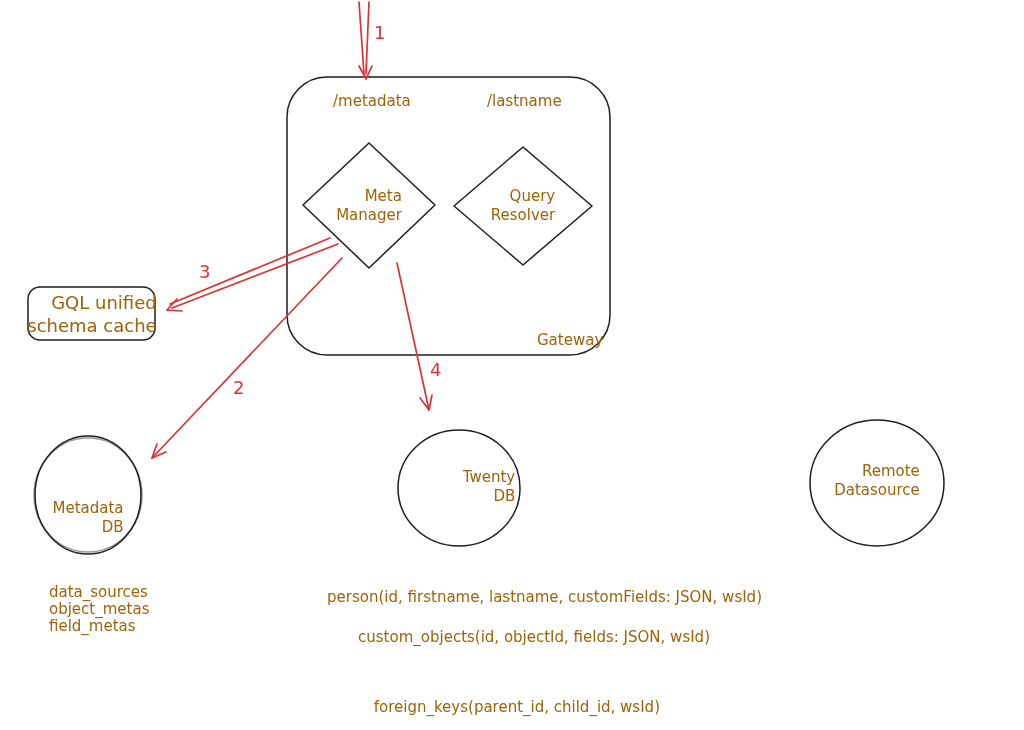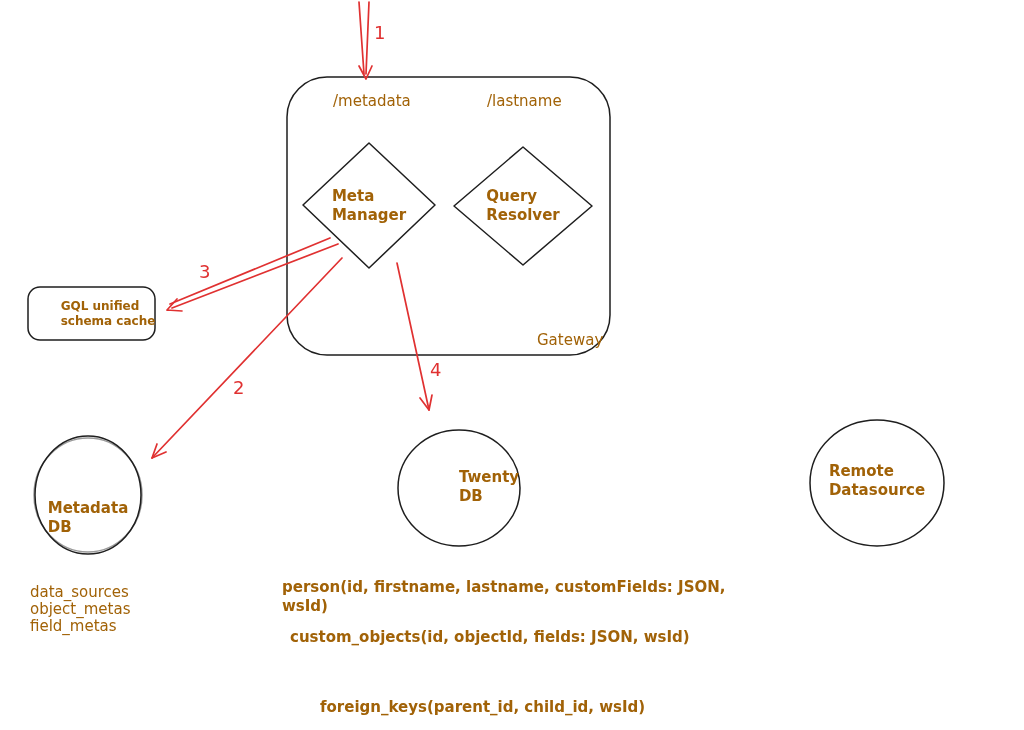--- a/index.html
+++ b/index.html
@@ -1,24 +1,24 @@
 <!DOCTYPE html>
 <html><head>
 <meta charset="utf-8">
 <style>
   * { margin:0; padding:0; box-sizing:border-box; }
   html,body { background:#ffffff; }
   body { font-family:"DejaVu Sans", sans-serif; color:#1e1e1e; }
   .canvas { position:relative; width:1024px; height:730px; background:#ffffff; overflow:hidden; }
   svg.shapes { position:absolute; left:0; top:0; }
   .txt { position:absolute; white-space:pre-line; font-size:15px; line-height:1.25; color:#a16207; }
-  .ctr { text-align:left; transform:translate(-50%,-50%);font-weight:bold; }
+  .ctr { text-align:right; transform:translate(-50%,-50%); }
   .red { color:#e03131; font-size:18px; font-weight:500; }
   .tbl { font-size:15px; }
-  .list { line-height:1.12; }
+  .list { line-height:1.12;margin-left:19px; }
 </style>
 </head>
 <body>
 
 <div class="canvas">
 
   <svg class="shapes" width="1024" height="730" viewBox="0 0 1024 730">
     <g fill="none" stroke="#1e1e1e" stroke-width="1.5" stroke-linejoin="round" stroke-linecap="round">
 
       <rect x="287" y="77" width="323" height="278" rx="40"></rect>
@@ -62,21 +62,21 @@
   </svg>
 
   <div class="txt" style="left:333px; top:92px;">/metadata</div>
   <div class="txt" style="left:487px; top:92px;">/lastname</div>
   <div class="txt" style="left:537px; top:331px;">Gateway</div>
   <div class="txt ctr" style="left:369px; top:206px;">Meta
 Manager</div>
   <div class="txt ctr" style="left:523px; top:206px;">Query
 Resolver</div>
 
-  <div class="txt ctr" style="left:92px; top:314px; font-size:12px;margin-left:16px;">GQL unified
+  <div class="txt ctr" style="left:92px; top:314px; font-size:18px;">GQL unified
 schema cache</div>
 
   <div class="txt ctr" style="left:88px; top:493px;margin-top:25px;">Metadata
 DB</div>
   <div class="txt ctr" style="left:459px; top:487px;margin-left:30px;">Twenty
 DB</div>
   <div class="txt ctr" style="left:877px; top:481px;">Remote
 Datasource</div>
 
   <div class="txt red" style="left:374px; top:22px;">1</div>

